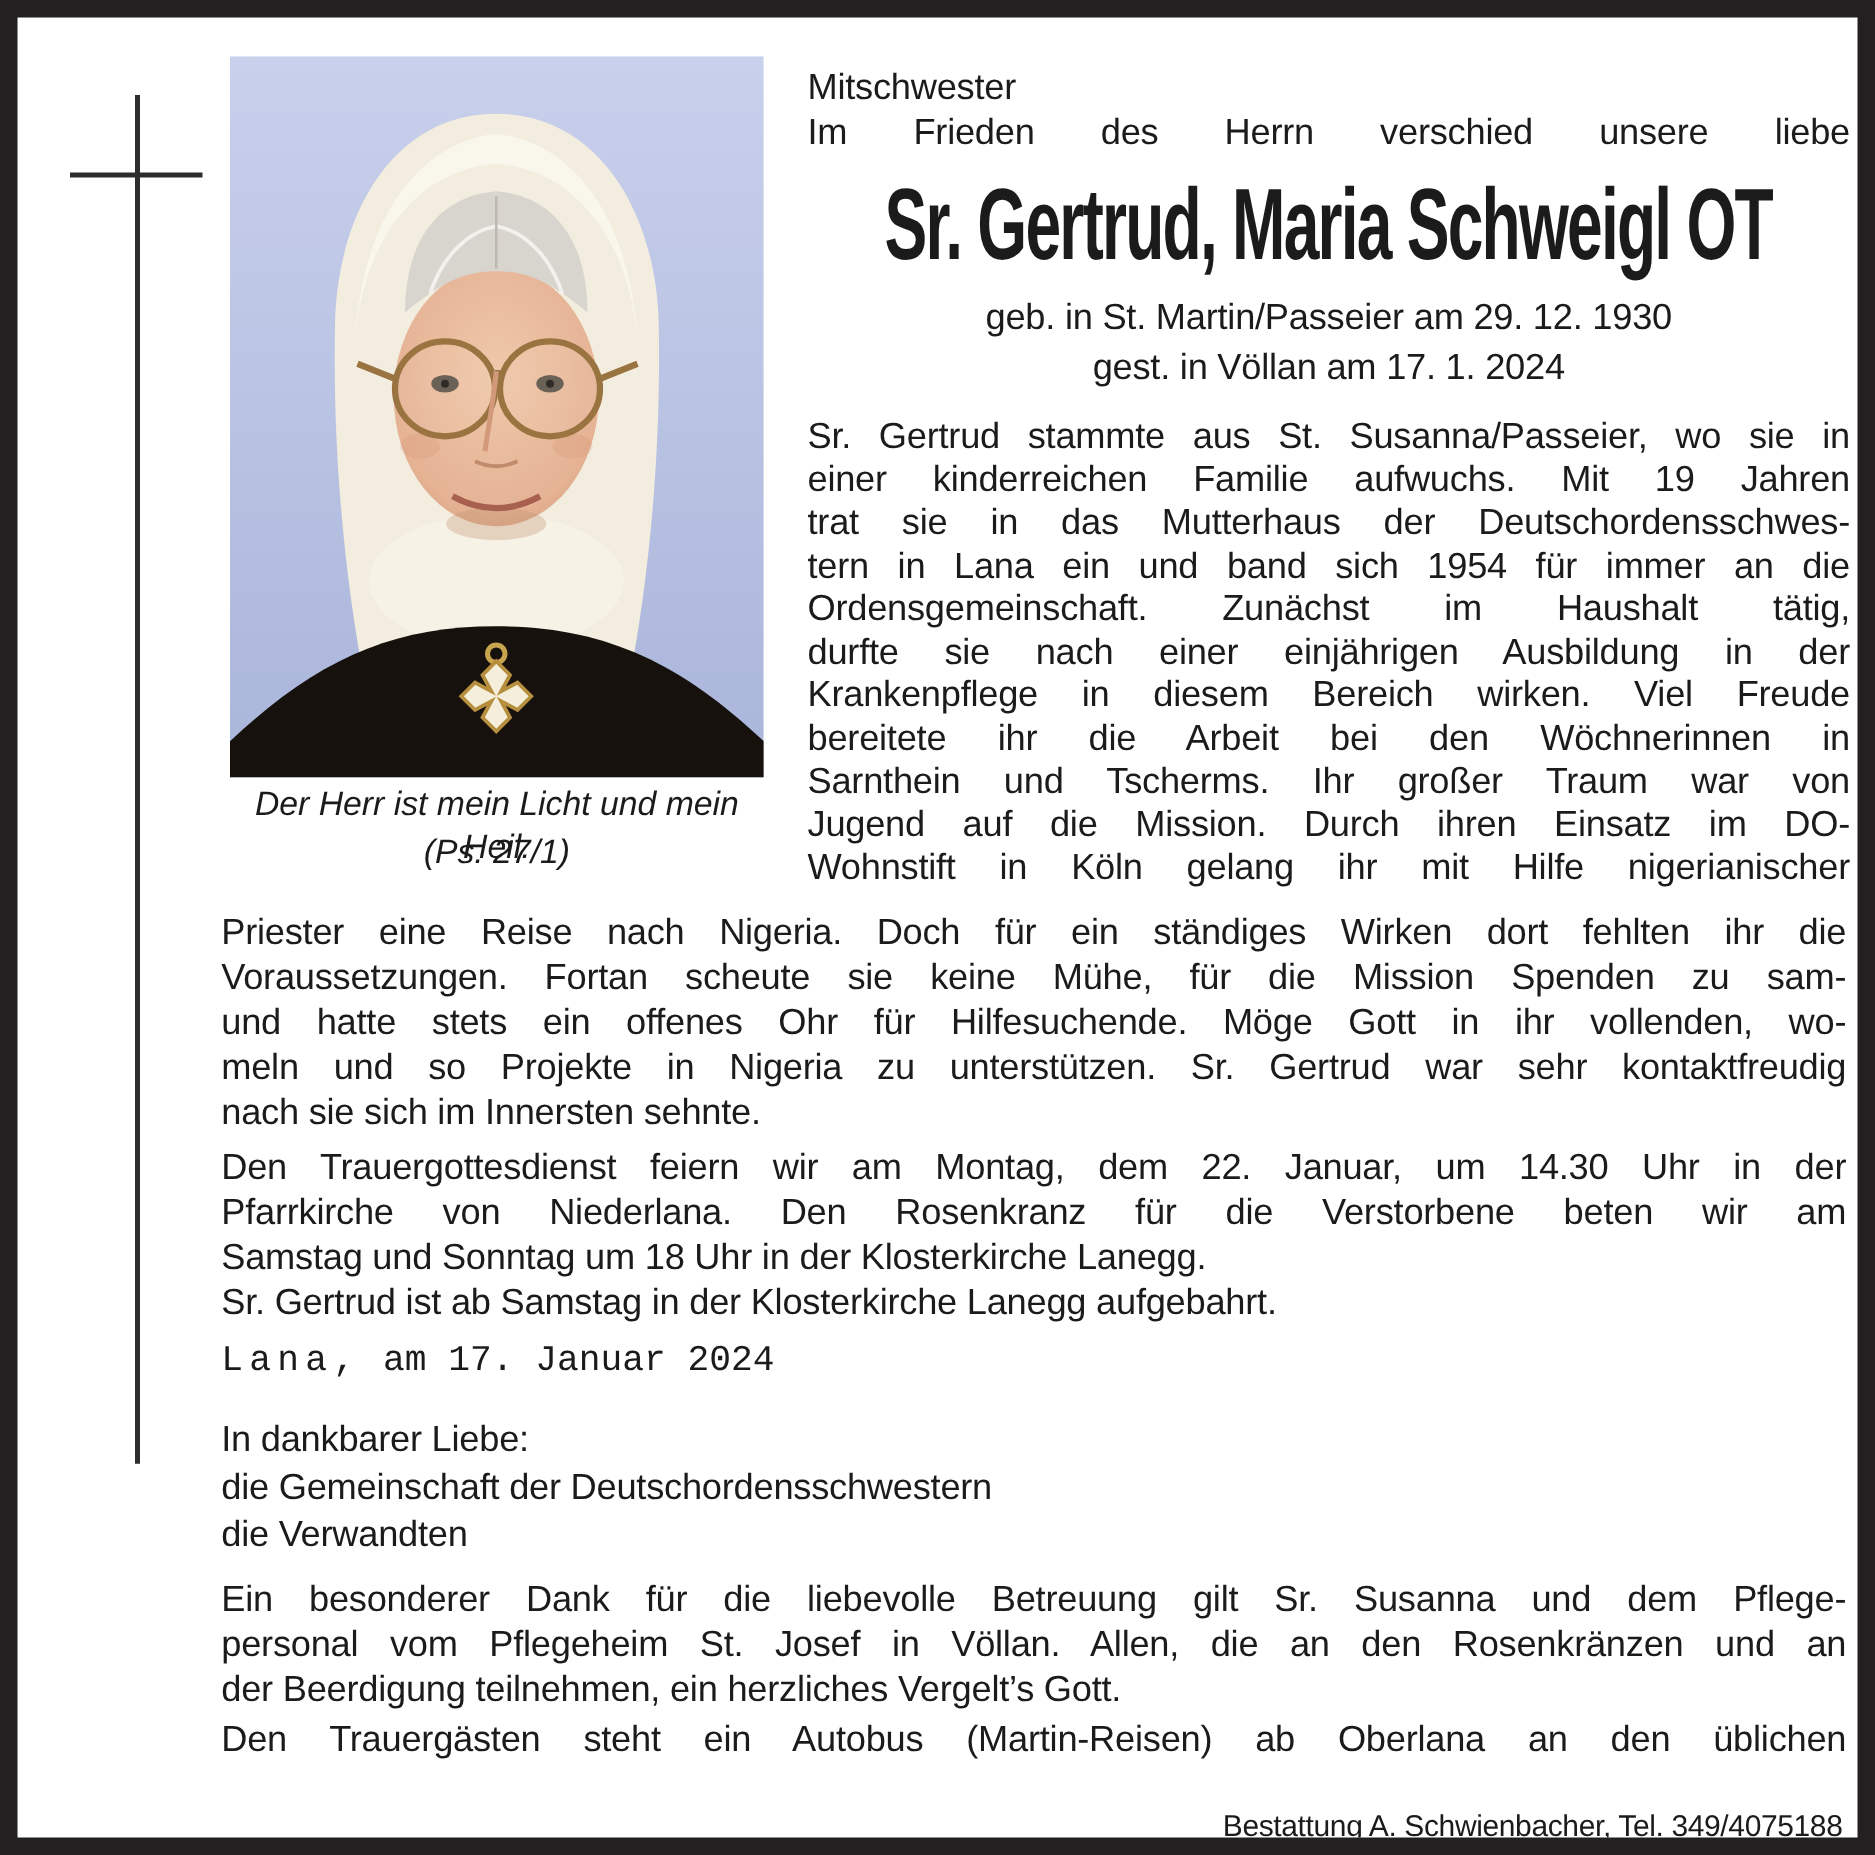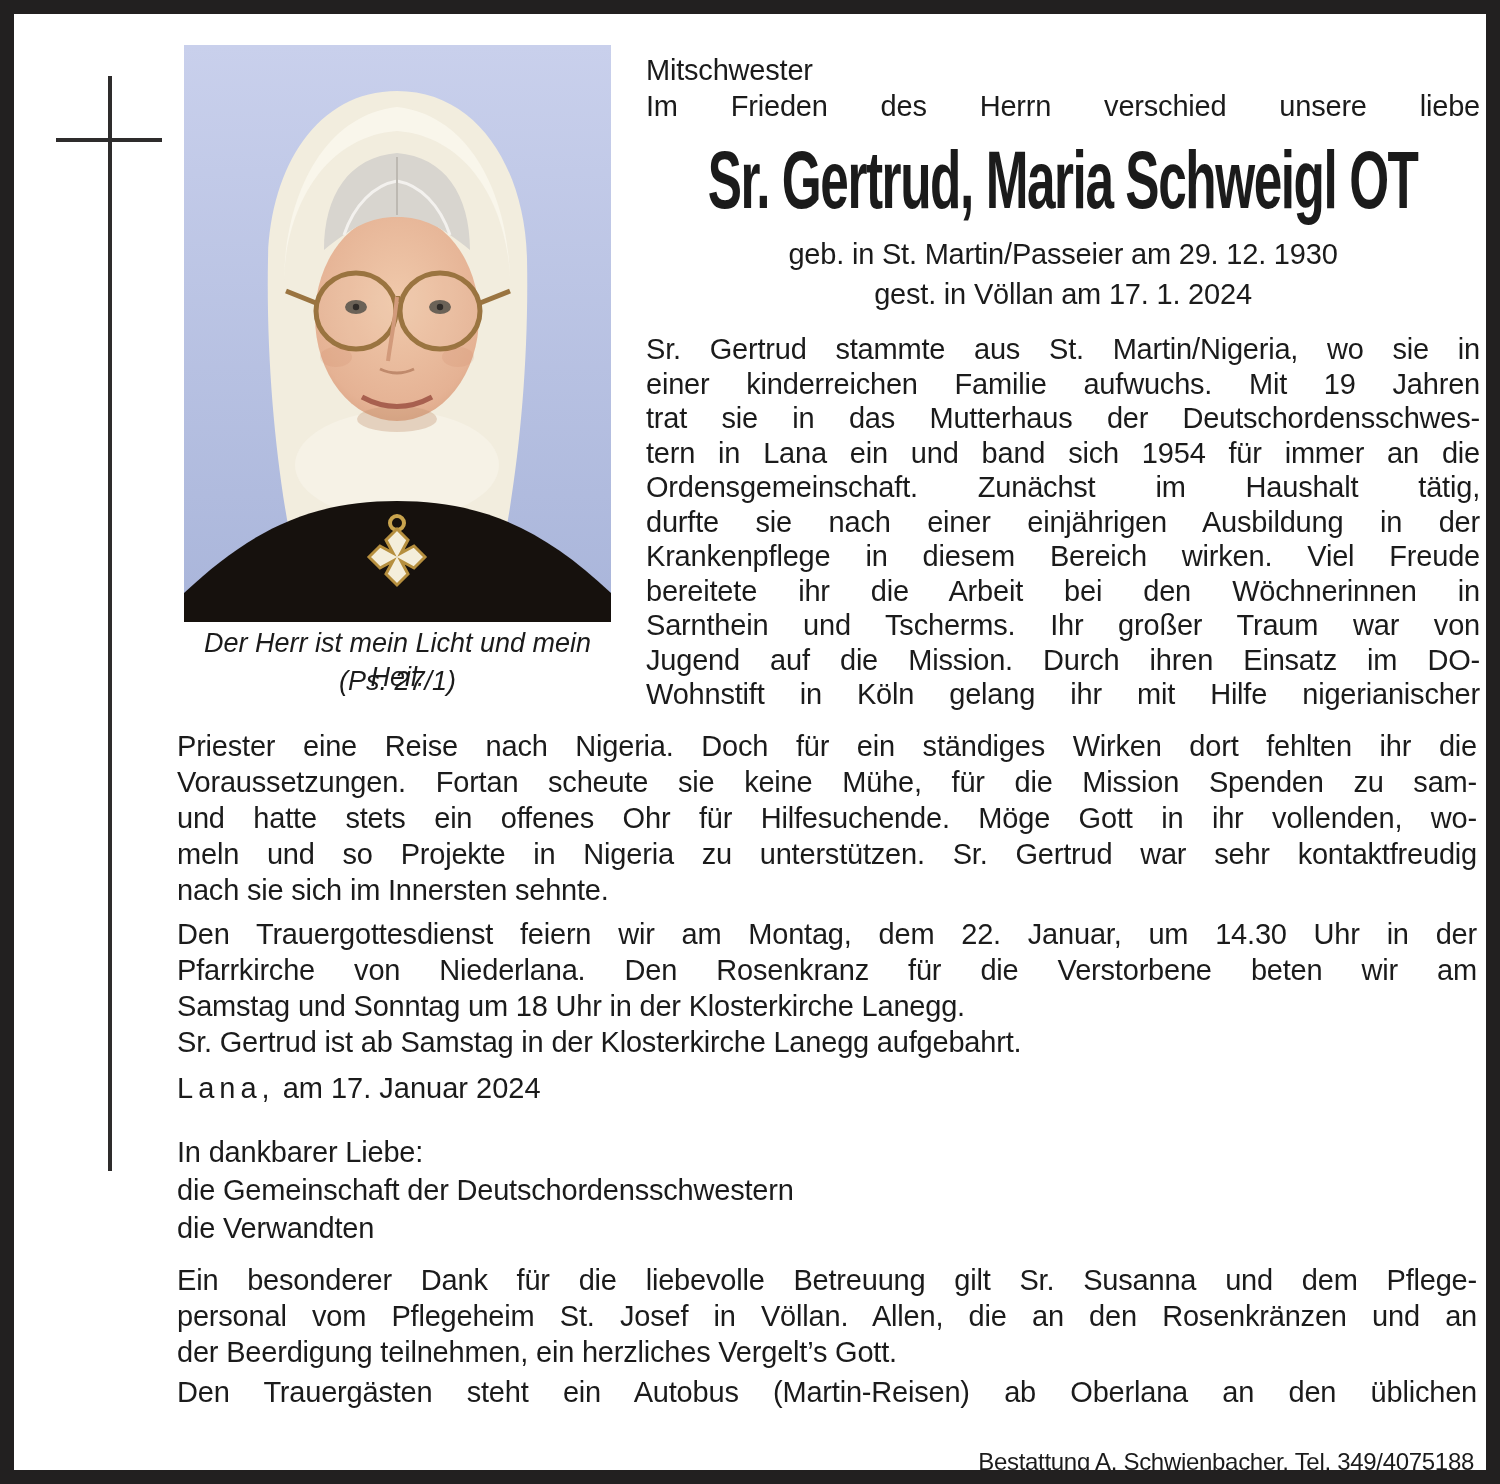--- a/index.html
+++ b/index.html
@@ -25,21 +25,21 @@
   .tline{height:36px;line-height:36px;white-space:normal;overflow:visible;}
   .col-lines .tline{height:34.5px;line-height:34.5px;}
   .just{text-align:justify;text-align-last:justify;-moz-text-align-last:justify;text-justify:inter-word;}
   .intro{left:632px;top:38px;width:834px;}
   .headline{left:620px;top:126px;width:858px;height:84px;line-height:84px;text-align:center;white-space:nowrap;}
   .headline .stretch{display:inline-block;transform:scale(0.95,1.5);transform-origin:50% 55%;
     font-weight:bold;font-size:54px;letter-spacing:-1.5px;}
   .bline{left:632px;width:834px;text-align:center;font-weight:normal;font-size:29px;letter-spacing:-0.2px;}
   .colblock{left:632px;top:318px;width:834px;}
   .wide{left:163px;width:1300px;}
-  .dateline{left:163px;top:1058px;width:1300px;font-size:29px;}
+  .dateline{left:163px;top:1058px;width:1300px;font-size:29px;font-family:Liberation Mono, monospace;}
   .ls{letter-spacing:5px;}
   .footer{left:163px;top:1434px;width:1297px;text-align:right;font-size:24px;letter-spacing:-0.3px;}
 </style>
 </head>
 <body>
 
 <div class="page">
 
   <div class="abs cross-v"></div>
   <div class="abs cross-h"></div>
@@ -107,21 +107,21 @@
     </div>
 
   <div class="abs headline">
     <span class="stretch">Sr. Gertrud, Maria Schweigl OT</span>
   </div>
 
   <div class="abs bline" style="top:224px">geb. in St. Martin/Passeier am 29. 12. 1930</div>
   <div class="abs bline" style="top:264px">gest. in Völlan am 17. 1. 2024</div>
 
   <div class="abs colblock txt col-lines">
-      <div class="tline just">Sr. Gertrud stammte aus St. Martin/Nigeria, wo sie in</div>
+      <div class="tline just">Sr. Gertrud stammte aus St. Susanna/Passeier, wo sie in</div>
       <div class="tline just">einer kinderreichen Familie aufwuchs. Mit 19 Jahren</div>
       <div class="tline just">trat sie in das Mutterhaus der Deutschordensschwes-</div>
       <div class="tline just">tern in Lana ein und band sich 1954 für immer an die</div>
       <div class="tline just">Ordensgemeinschaft. Zunächst im Haushalt tätig,</div>
       <div class="tline just">durfte sie nach einer einjährigen Ausbildung in der</div>
       <div class="tline just">Krankenpflege in diesem Bereich wirken. Viel Freude</div>
       <div class="tline just">bereitete ihr die Arbeit bei den Wöchnerinnen in</div>
       <div class="tline just">Sarnthein und Tscherms. Ihr großer Traum war von</div>
       <div class="tline just">Jugend auf die Mission. Durch ihren Einsatz im DO-</div>
       <div class="tline just">Wohnstift in Köln gelang ihr mit Hilfe nigerianischer</div>

